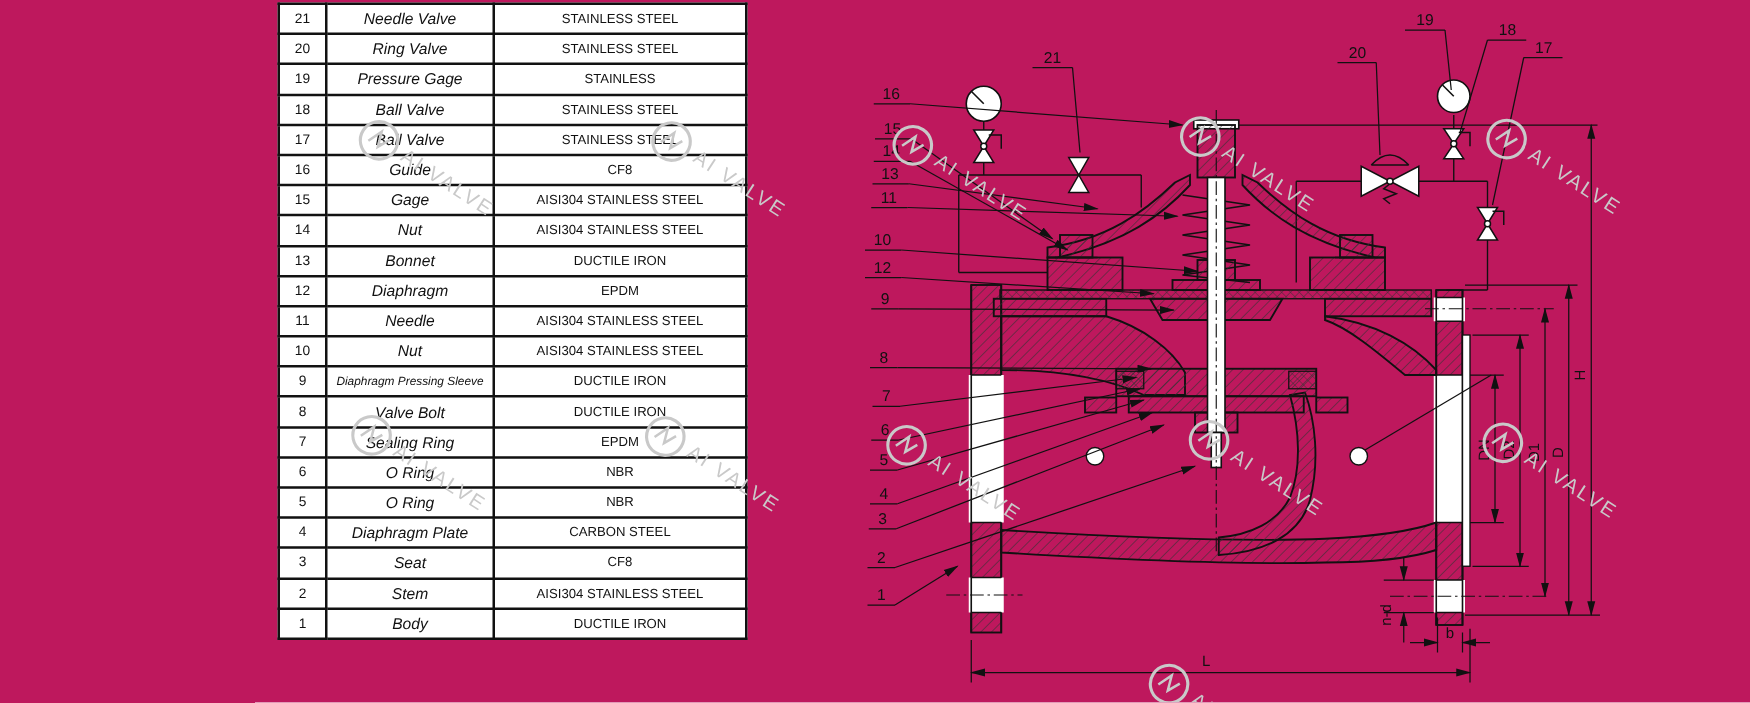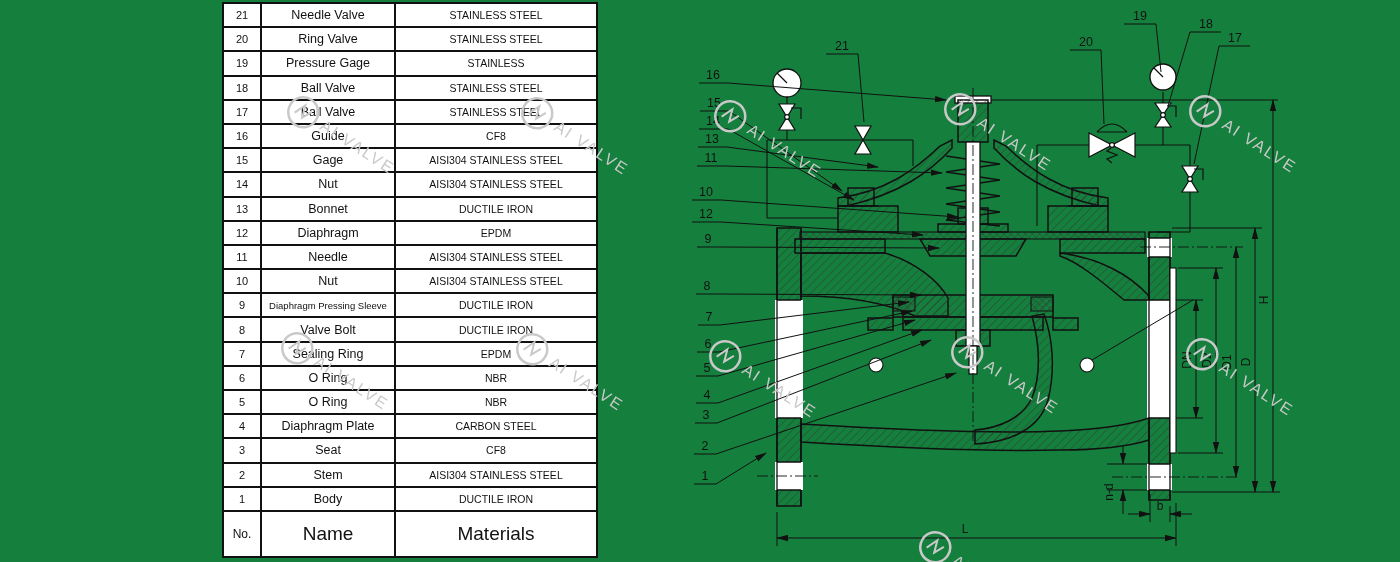--- a/index.html
+++ b/index.html
@@ -1,26 +1,26 @@
 <!DOCTYPE html>
 <html><head>
 <meta charset="utf-8">
 <style>
   html,body{margin:0;padding:0;background:#fff;}
-  #page{position:relative;width:1400px;height:562px;background:#15803d;overflow:hidden;
+  #page{position:relative;width:1400px;height:562px;background:#be185d;overflow:hidden;
         font-family:"Liberation Sans",sans-serif;color:#111;}
   
   #parts{position:absolute;left:222px;top:2px;width:368px;border-collapse:collapse;
          table-layout:fixed;background:#fff;}
   #parts td{border:2px solid #111;padding:0;text-align:center;vertical-align:middle;
             overflow:hidden;white-space:nowrap;}
   #parts tr{height:24.2px;}
   #parts tr.footer{height:46px;}
   td.c-no{width:36px;font-size:11px;}
-  td.c-name{width:132px;font-size:12.5px;}
+  td.c-name{width:132px;font-size:12.5px;font-style:italic;}
   td.c-mat{width:200px;font-size:10.5px;margin-top:16px;}
   tr.small td.c-name{font-size:9.5px;}
   tr.footer td.c-no{font-size:12px;}
   tr.footer td.c-name,tr.footer td.c-mat{font-size:19px;}
   
   #draw{position:absolute;left:690px;top:0;}
   text{font-family:"Liberation Sans",sans-serif;fill:#111;}
   .callout{font-size:12.5px;}
   .dim{font-size:12px;}
   
@@ -132,25 +132,20 @@
         </tr>
       <tr>
           <td class="c-no">2</td>
           <td class="c-name">Stem</td>
           <td class="c-mat">AISI304 STAINLESS STEEL</td>
         </tr>
       <tr>
           <td class="c-no">1</td>
           <td class="c-name">Body</td>
           <td class="c-mat">DUCTILE IRON</td>
-        </tr>
-      <tr class="footer">
-          <td class="c-no">No.</td>
-          <td class="c-name">Name</td>
-          <td class="c-mat">Materials</td>
         </tr>
     </tbody>
   </table>
 
   <svg id="draw" width="710" height="562" viewBox="690 0 710 562">
     <defs>
       <marker id="ar" markerWidth="13" markerHeight="9" refX="11" refY="4" orient="auto-start-reverse" markerUnits="userSpaceOnUse">
         <path d="M0,0.8 L12,4 L0,7.2 Z" fill="#111"></path>
       </marker>
       <pattern id="h45" patternUnits="userSpaceOnUse" width="6" height="6" patternTransform="rotate(45)">

